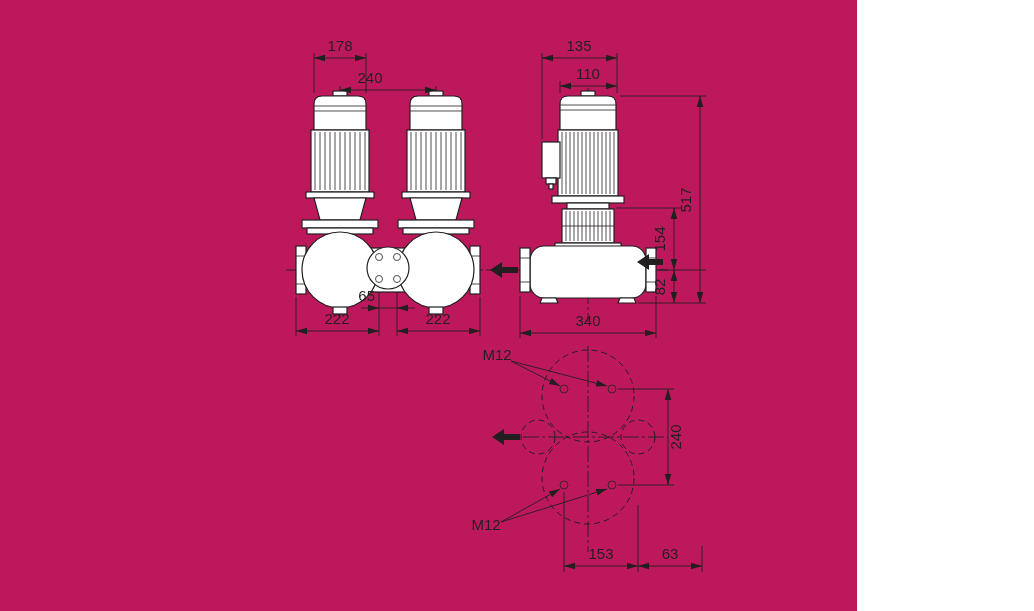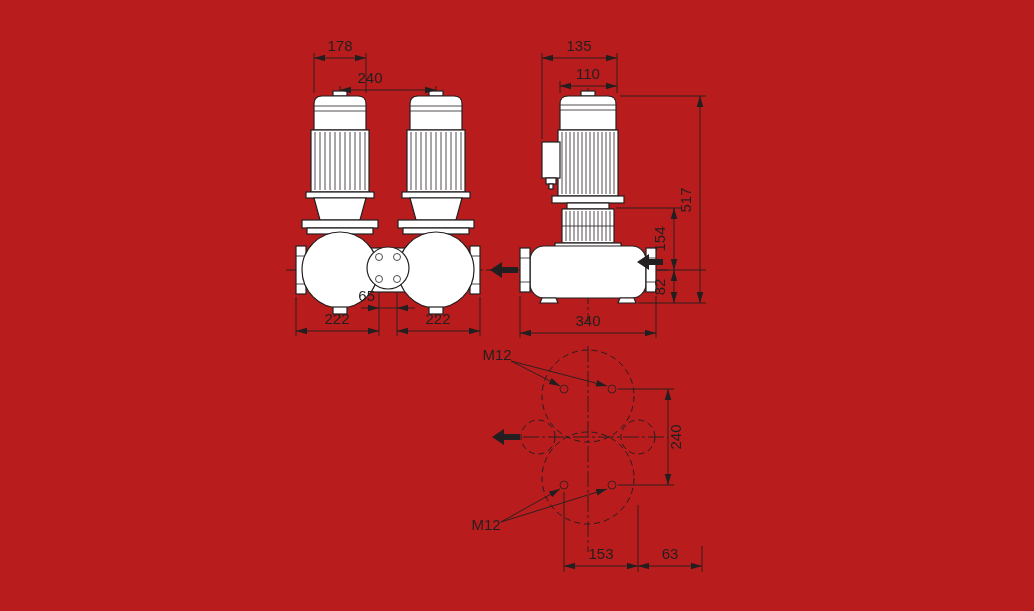--- a/index.html
+++ b/index.html
@@ -1,16 +1,16 @@
 <!DOCTYPE html>
 <html><head>
 <meta charset="utf-8">
 <style>
   html,body{margin:0;padding:0;background:#ffffff;}
-  .stage{position:relative;width:1034px;height:611px;background:#b91c1c;overflow:hidden;}
+  .stage{position:relative;width:857px;height:611px;background:#be185d;overflow:hidden;}
   svg{display:block;}
   text{font-family:"Liberation Sans","DejaVu Sans",sans-serif;font-size:15px;fill:#231f20;stroke:none;}
   .part{fill:#ffffff;stroke-width:1.2;}
   .detail{fill:none;stroke-width:0.8;}
   .solid{fill:#231f20;stroke:none;}
   .dim{fill:none;stroke-width:0.9;}
   .cl{fill:none;stroke-width:0.9;stroke-dasharray:16 3 3 3;}
   .dash{fill:none;stroke-width:1;stroke-dasharray:6 4;}
 </style>
 </head>

